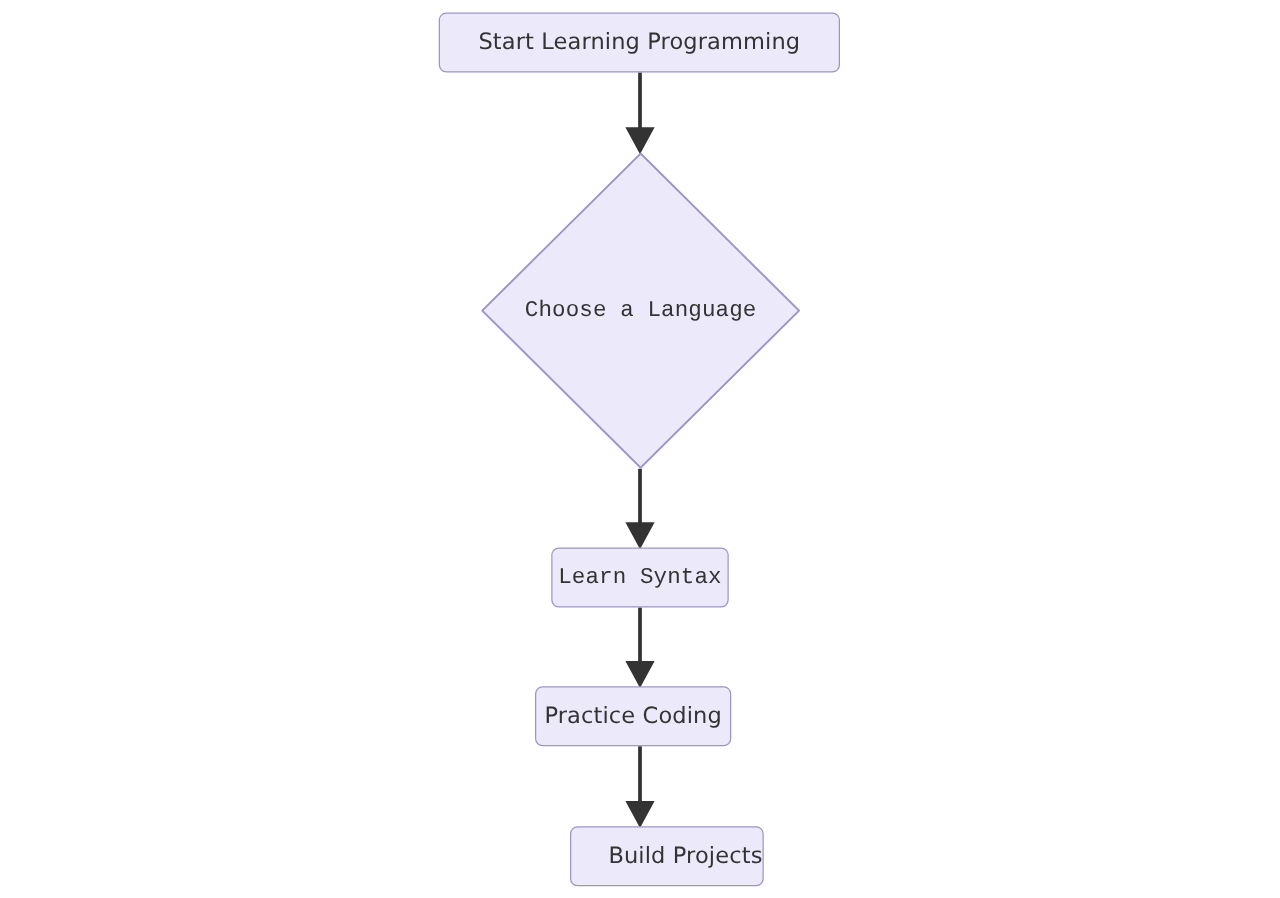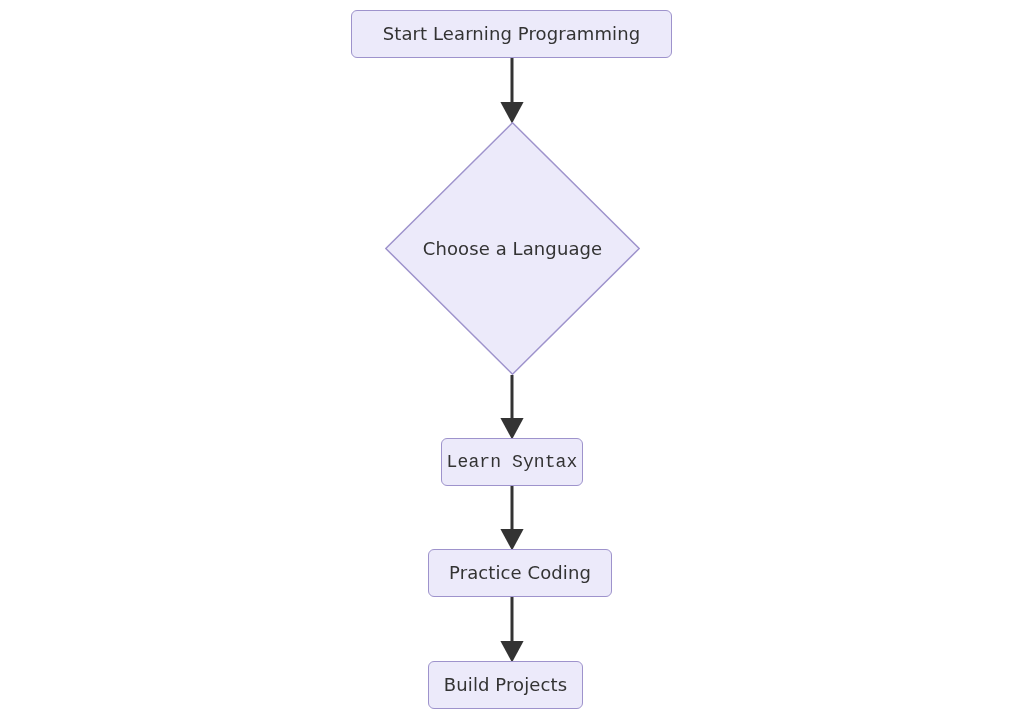--- a/index.html
+++ b/index.html
@@ -78,32 +78,32 @@
 
     <line x1="512" y1="486" x2="512" y2="545" stroke="#333333" stroke-width="3" marker-end="url(#arrowhead)"></line>
 
     <line x1="512" y1="597" x2="512" y2="657" stroke="#333333" stroke-width="3" marker-end="url(#arrowhead)"></line>
   </svg>
 
   <div class="node node-rect" style="left:351px; top:10px; width:321px; height:48px;">
     <span class="node-label">Start Learning Programming</span>
   </div>
 
-  <div class="node node-diamond" style="left:385px; top:122px; width:255px; height:253px;">
+  <div class="node node-diamond" style="left:385px; top:122px; width:255px; height:253px;font-family:Liberation Mono, monospace;">
     <svg width="255" height="253" viewBox="0 0 255 253" xmlns="http://www.w3.org/2000/svg">
       <polygon points="127.5,0.8 254.2,126.5 127.5,252.2 0.8,126.5" fill="#ECEAFA" stroke="#9E93CC" stroke-width="1.5"></polygon>
     </svg>
     <span class="node-label">Choose a Language</span>
   </div>
 
   <div class="node node-rect" style="left:441px; top:438px; width:142px; height:48px;font-family:Liberation Mono, monospace;">
     <span class="node-label">Learn Syntax</span>
   </div>
 
-  <div class="node node-rect" style="left:428px; top:549px; width:184px; height:48px;text-align:right;">
+  <div class="node node-rect" style="left:428px; top:549px; width:157px; height:48px;text-align:right;">
     <span class="node-label">Practice Coding</span>
   </div>
 
-  <div class="node node-rect" style="left:428px; top:661px; width:155px; height:48px;">
+  <div class="node node-rect" style="left:456px; top:661px; width:155px; height:48px;justify-content:flex-end;">
     <span class="node-label">Build Projects</span>
   </div>
 
 </div>
 
 </body></html>

